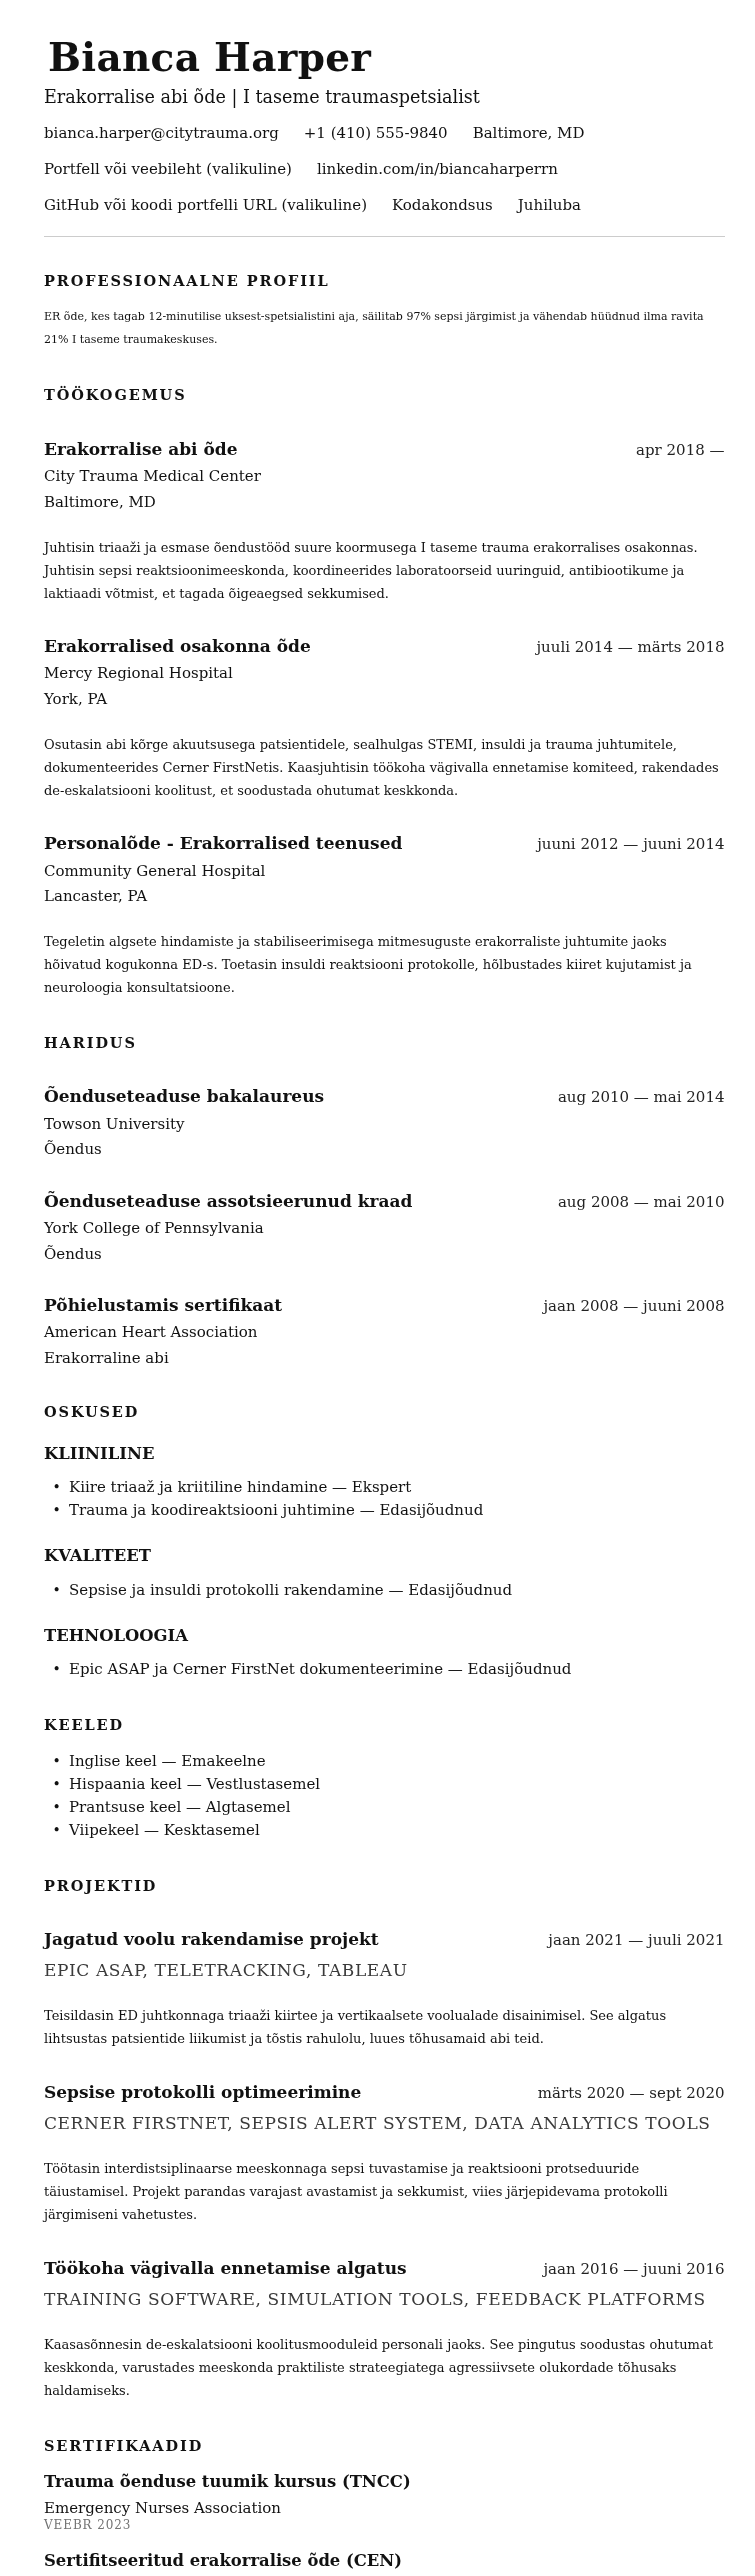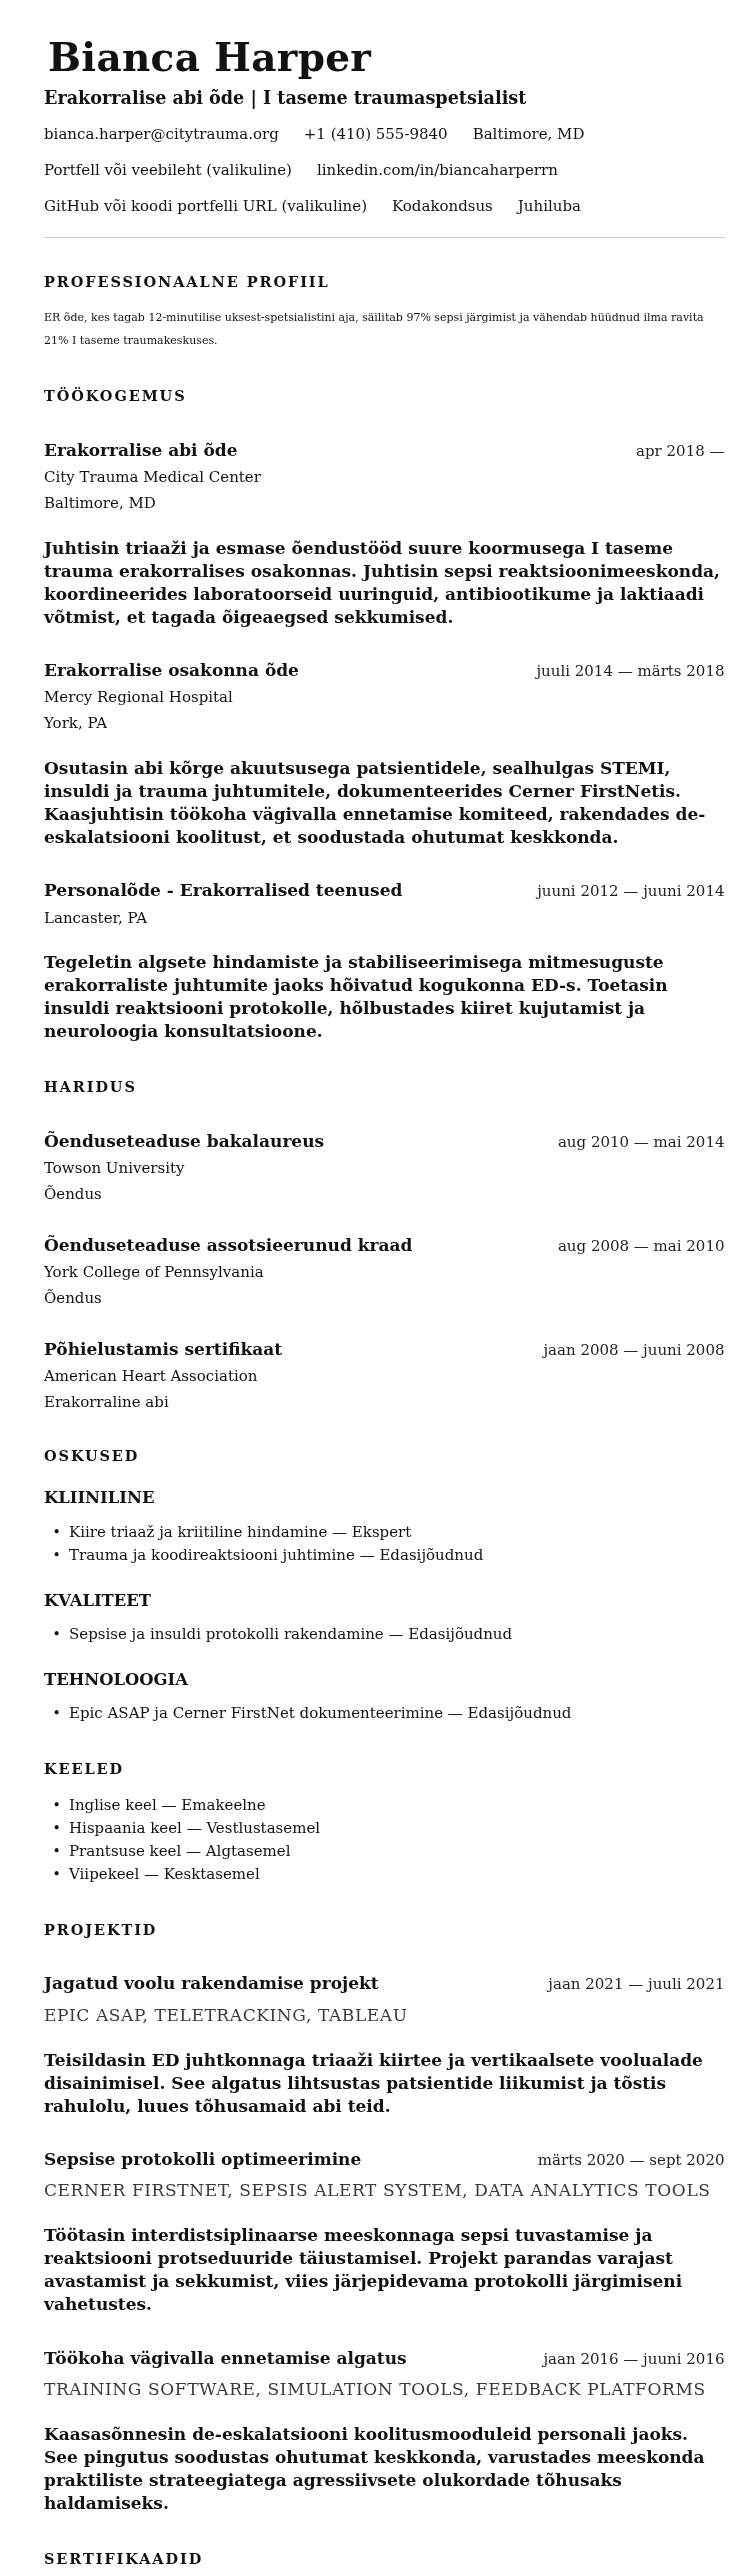--- a/index.html
+++ b/index.html
@@ -9,38 +9,38 @@
     height:2576px;
     overflow:hidden;
     box-sizing:border-box;
     padding:31.5px 31.5px 38px 44px;
     background:#ffffff;
     color:#111111;
     font-family:"DejaVu Serif","Liberation Serif",serif;
   }
   
   .name { font-size:39px; font-weight:700; line-height:1.08; margin:4px; letter-spacing:0.3px; }
-  .subtitle { font-size:17.6px; margin-top:9.4px;font-weight:bold; }
+  .subtitle { font-size:17.6px; margin-top:9.4px; }
   .contact-line { display:flex; gap:25px; font-size:15px; margin-top:17px; line-height:1.25; }
   .contact-line span { white-space:nowrap; }
   .divider { border:none; border-top:1.9px solid #cccccc; margin:21.4px 0 0 0; }
   
   .section-heading {
     font-size:14.5px; font-weight:700; letter-spacing:1.9px;
     margin-top:35px; line-height:1.2;
   }
   .body-text { font-size:11px; line-height:23px; margin-top:16.4px; max-width:680px; }
   
   .entry { margin-top:35px; }
   .entry + .entry { margin-top:31.5px; }
   .entry-head { display:flex; justify-content:space-between; align-items:baseline; }
   .entry-title { font-size:17px; font-weight:700; line-height:1.25; }
   .entry-dates { font-size:15px; color:#222222; white-space:nowrap; padding-left:19px; }
   .entry-sub { font-size:15px; margin-top:7px; line-height:1.25; }
-  .entry-desc { font-size:17px; line-height:23px; margin-top:24px; max-width:683px;font-weight:bold; }
+  .entry-desc { font-size:13px; line-height:23px; margin-top:24px; max-width:683px; }
   .entry-tech { font-size:17px; letter-spacing:0.6px; color:#3a3a3a; margin-top:10px; }
   .cert-date { font-size:12px; letter-spacing:0.9px; color:#737373; margin-top:0; }
   
   .group-label { font-size:16.4px; font-weight:700; margin-top:24px; line-height:1.2; }
   ul.bullets { list-style:none; margin:12.6px 0 0 0; padding:0 0 0 25px; }
   ul.bullets li { position:relative; font-size:15px; line-height:23px; }
   ul.bullets li::before {
     content:"•"; position:absolute; left:-16.4px; top:0;
     font-size:14px; line-height:23px; color:#111111;
   }
@@ -84,33 +84,34 @@
         <span class="entry-title">Erakorralise abi õde</span>
         <span class="entry-dates">apr 2018 —</span>
       </div>
       <div class="entry-sub">City Trauma Medical Center</div>
       <div class="entry-sub">Baltimore, MD</div>
       <p class="entry-desc" style="margin-bottom:0;">Juhtisin triaaži ja esmase õendustööd suure koormusega I taseme trauma erakorralises osakonnas. Juhtisin sepsi reaktsioonimeeskonda, koordineerides laboratoorseid uuringuid, antibiootikume ja laktiaadi võtmist, et tagada õigeaegsed sekkumised.</p>
     </div>
 
     <div class="entry">
       <div class="entry-head">
-        <span class="entry-title">Erakorralise osakonna õde</span>
+        <span class="entry-title">Erakorralised osakonna õde</span>
         <span class="entry-dates">juuli 2014 — märts 2018</span>
       </div>
       <div class="entry-sub">Mercy Regional Hospital</div>
       <div class="entry-sub">York, PA</div>
       <p class="entry-desc" style="margin-bottom:18px;">Osutasin abi kõrge akuutsusega patsientidele, sealhulgas STEMI, insuldi ja trauma juhtumitele, dokumenteerides Cerner FirstNetis. Kaasjuhtisin töökoha vägivalla ennetamise komiteed, rakendades de-eskalatsiooni koolitust, et soodustada ohutumat keskkonda.</p>
     </div>
 
     <div class="entry">
       <div class="entry-head">
         <span class="entry-title">Personalõde - Erakorralised teenused</span>
         <span class="entry-dates">juuni 2012 — juuni 2014</span>
       </div>
+      <div class="entry-sub">Community General Hospital</div>
       <div class="entry-sub">Lancaster, PA</div>
       <p class="entry-desc" style="margin-bottom:0;">Tegeletin algsete hindamiste ja stabiliseerimisega mitmesuguste erakorraliste juhtumite jaoks hõivatud kogukonna ED-s. Toetasin insuldi reaktsiooni protokolle, hõlbustades kiiret kujutamist ja neuroloogia konsultatsioone.</p>
     </div>
   </section>
 
   <section>
     <div class="section-heading">HARIDUS</div>
 
     <div class="entry">
       <div class="entry-head">

